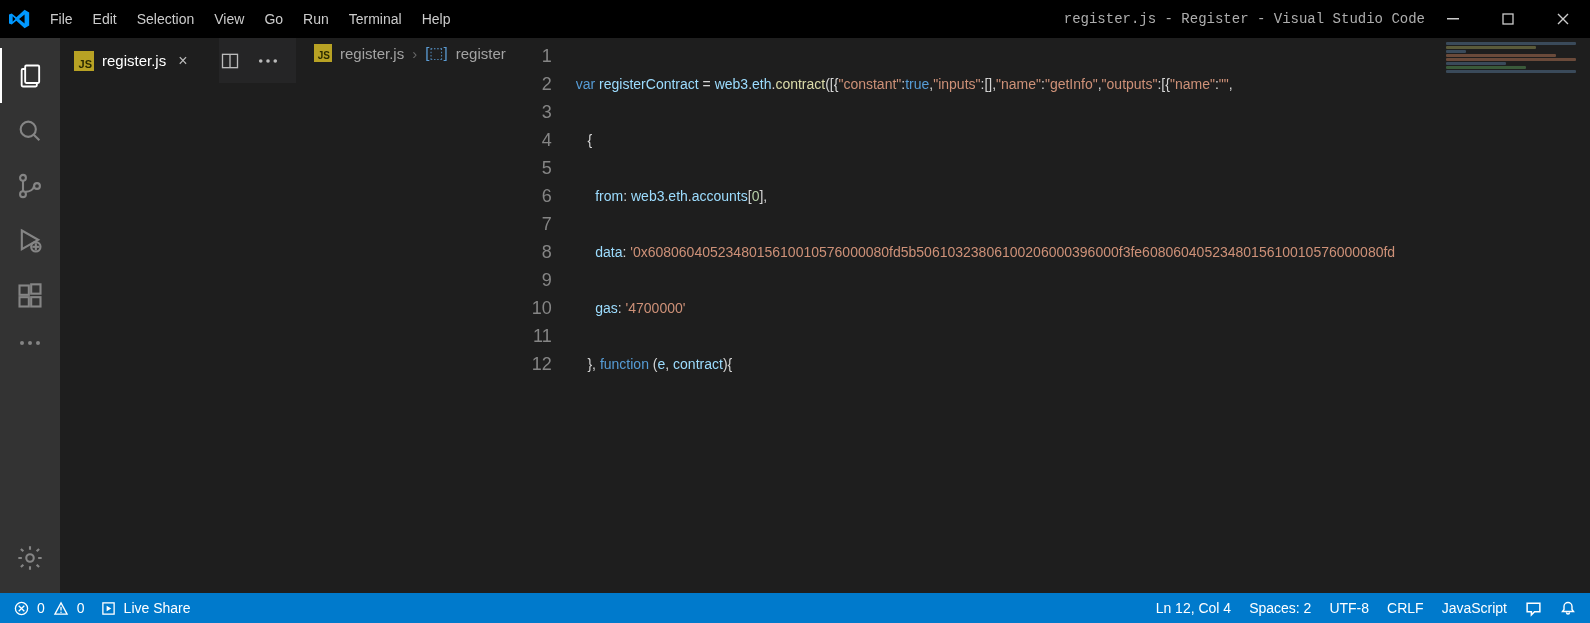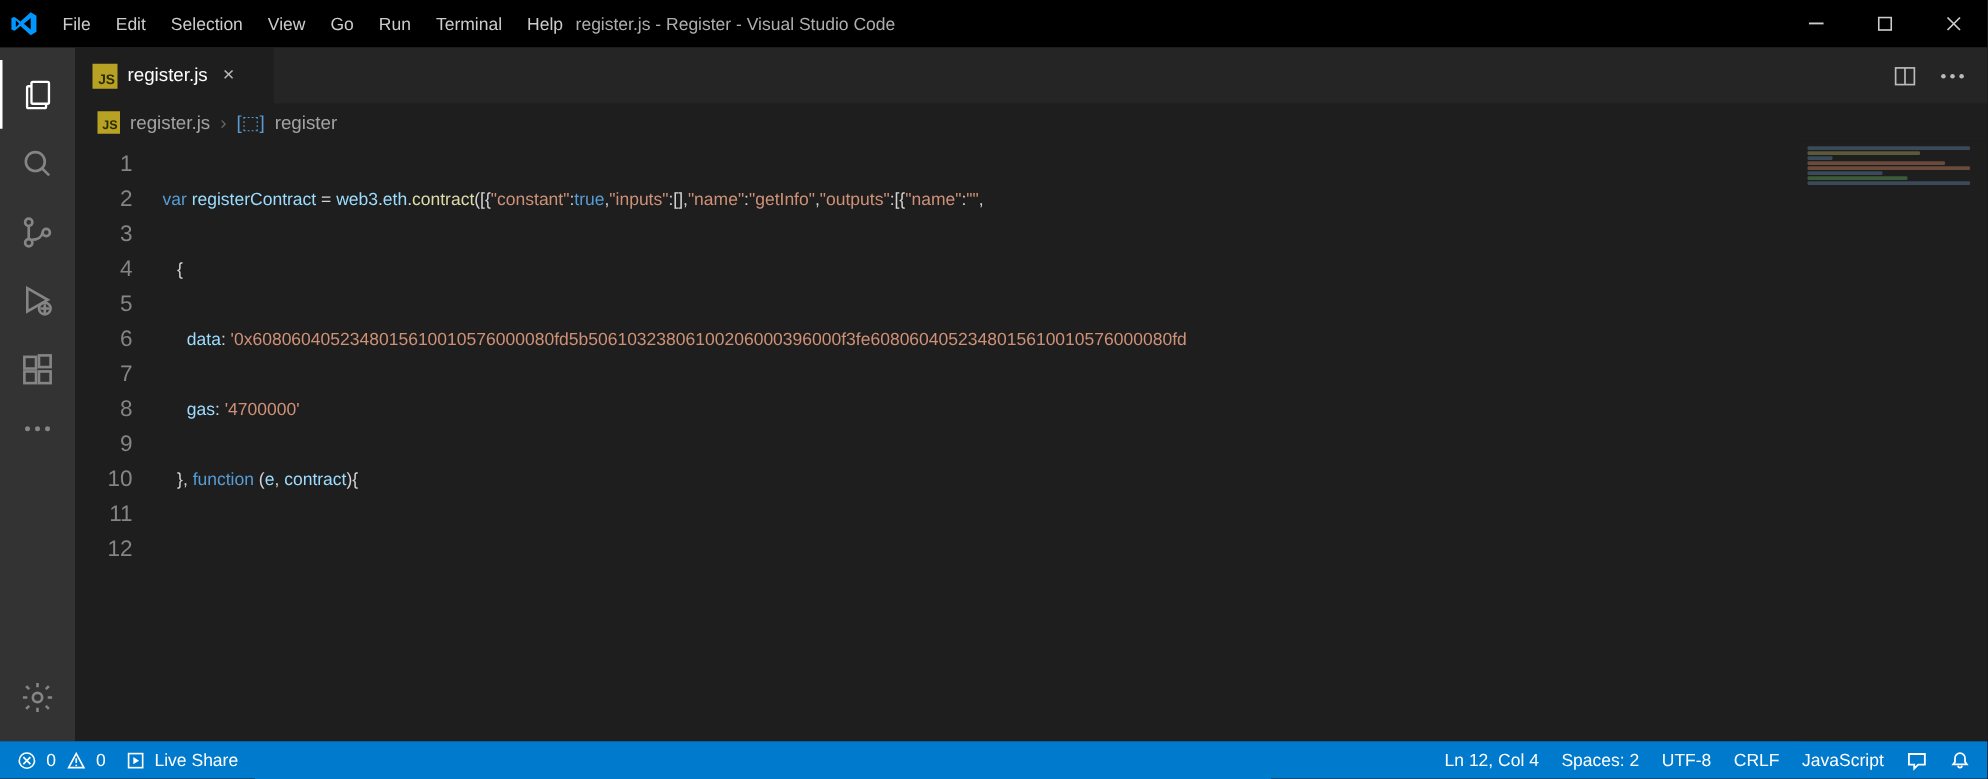--- a/index.html
+++ b/index.html
@@ -9,39 +9,39 @@
     background:#1e1e1e;color:#cccccc;display:flex;flex-direction:column;
   }
   
   .titlebar{
     height:38px;background:#000000;display:flex;align-items:center;
     font-size:14px;color:#cccccc;user-select:none;
   }
   .titlebar .logo{width:40px;display:flex;justify-content:center;align-items:center;}
   .menubar{display:flex;}
   .menubar .mi{padding:0 10px;height:38px;display:flex;align-items:center;cursor:default;}
-  .title-center{flex:1;text-align:left;opacity:.85;}
+  .title-center{flex:1;text-align:right;opacity:.85;font-family:Liberation Mono, monospace;}
   .win-controls{display:flex;}
   .win-controls .wbtn{width:55px;height:38px;display:flex;align-items:center;justify-content:center;}
   
   .main{
     flex:1;display:flex;min-height:0;
   }
   .activitybar{
     width:60px;background:#333333;display:flex;flex-direction:column;align-items:center;
     padding-top:10px;
   }
   .activitybar .aicon{
     width:60px;height:55px;display:flex;align-items:center;justify-content:center;
     color:#858585;
   }
   .activitybar .aicon.active{color:#ffffff;border-left:2px solid #ffffff;}
   .activitybar .spacer{flex:1;}
   
-  .editor-area{flex:1;display:flex;flex-direction:column;min-width:0;background:#1e1e1e;}
+  .editor-area{flex:1;display:flex;min-width:0;background:#1e1e1e;}
   .tabbar{
     height:45px;background:#252526;display:flex;align-items:stretch;
   }
   .tab{
     display:flex;align-items:center;gap:8px;padding:0 14px;
     background:#1e1e1e;color:#ffffff;font-size:15px;border-right:1px solid #252526;
     min-width:160px;
   }
   .tab .close{color:#bbbbbb;font-size:16px;margin-left:4px;}
   .tab-actions{margin-left:auto;display:flex;align-items:center;gap:18px;padding-right:18px;color:#bbbbbb;}
@@ -244,20 +244,21 @@
         <div>7</div>
           <div>8</div>
           <div>9</div>
         <div>10</div>
           <div>11</div>
           <div>12</div>
       </div>
       <div class="code">
 <span class="line"><span class="kw">var</span><span> </span><span class="varname">registerContract</span><span> = </span><span class="varname">web3</span><span>.</span><span class="prop">eth</span><span>.</span><span class="func">contract</span><span>([{</span><span class="str">"constant"</span><span>:</span><span class="bool">true</span><span>,</span><span class="str">"inputs"</span><span>:[],</span><span class="str">"name"</span><span>:</span><span class="str">"getInfo"</span><span>,</span><span class="str">"outputs"</span><span>:[{</span><span class="str">"name"</span><span>:</span><span class="str">""</span><span>,</span></span>
 <span class="line"><span>   </span><span>{</span></span>
+<span class="line"><span>     </span><span class="prop">from</span><span>: </span><span class="varname">web3</span><span>.</span><span class="prop">eth</span><span>.</span><span class="prop">accounts</span><span>[</span><span class="num">0</span><span>],</span></span>
 <span class="line"><span>     </span><span class="prop">data</span><span>: </span><span class="str">'0x6080604052348015610010576000080fd5b50610323806100206000396000f3fe6080604052348015610010576000080fd</span></span>
 <span class="line"><span>     </span><span class="prop">gas</span><span>: </span><span class="str">'4700000'</span></span>
 <span class="line"><span>   </span><span>}, </span><span class="kw">function</span><span> </span><span>(</span><span class="varname">e</span><span>, </span><span class="varname">contract</span><span>){</span></span>
 
 
 
 
       </div>
       <div class="minimap">
         <div class="blob" style="top:4px;width:130px"></div>

